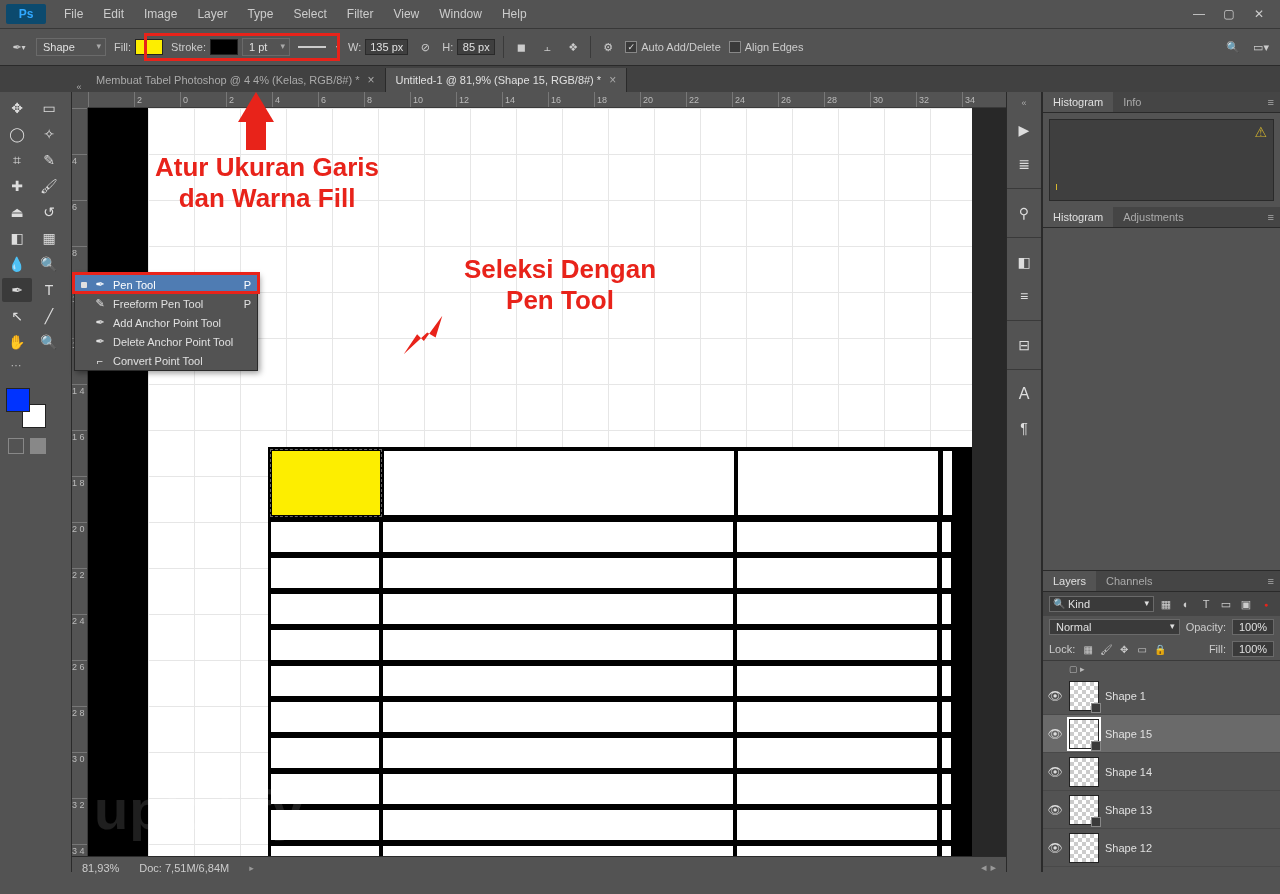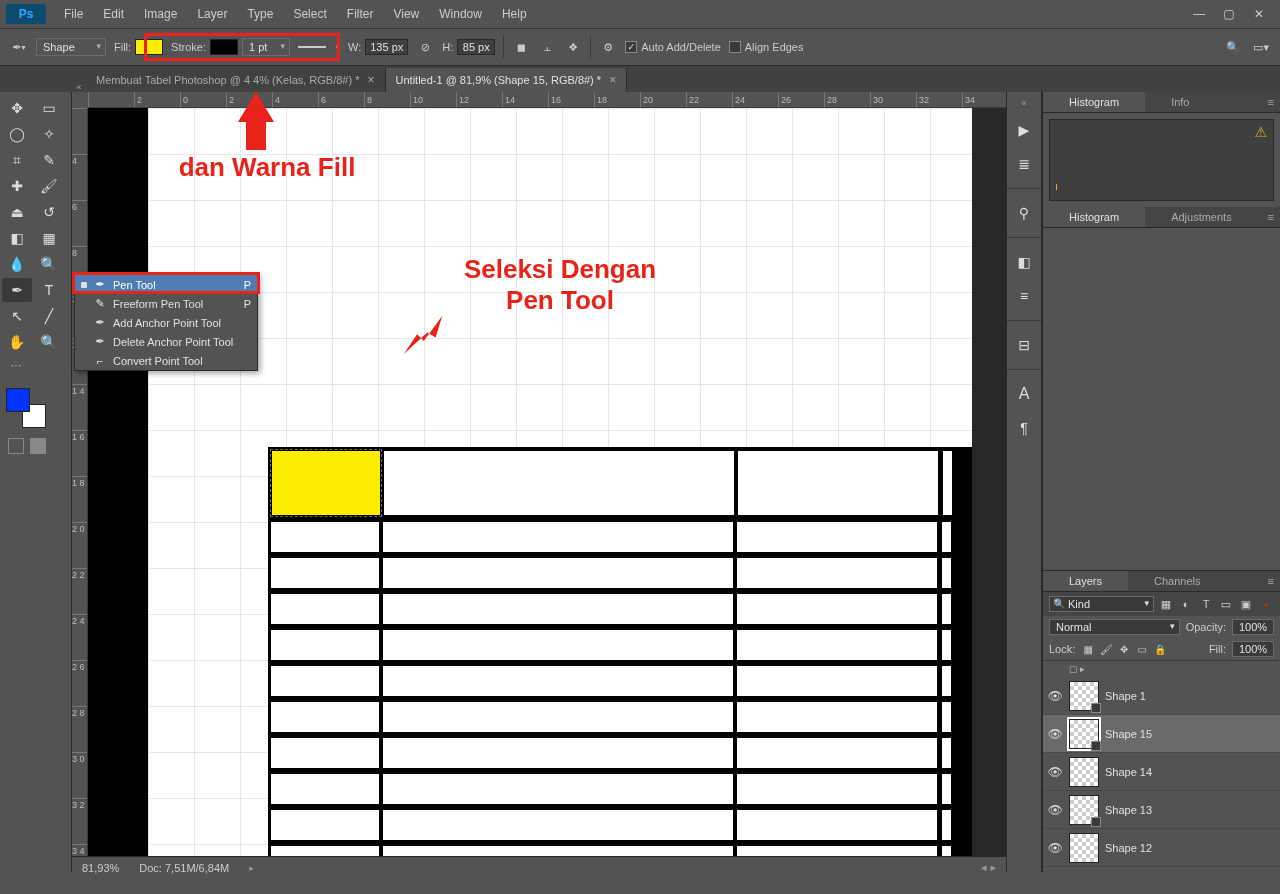--- a/index.html
+++ b/index.html
@@ -91,21 +91,21 @@
 
 .vstrip { width: 36px; background: #535353; border-left: 1px solid #2a2a2a; border-right: 1px solid #2a2a2a; display: flex; flex-direction: column; align-items: center; padding-top: 6px; gap: 10px; }
 .vstrip .vicon { width: 24px; height: 24px; display: flex; align-items: center; justify-content: center; color: #ddd; font-size: 14px; }
 .vstrip .vicon.play { font-size: 14px; }
 .vstrip .vsep { width: 100%; height: 1px; background: #3a3a3a; margin: 2px 0; }
 .small-x-v { font-size: 9px; color: #aaa; }
 
 
 .panels { width: 238px; background: #535353; display: flex; flex-direction: column; border-left: 1px solid #2a2a2a; }
 .panel-tabs { display: flex; background: #454545; border-bottom: 1px solid #2a2a2a; align-items: center; }
-.ptab { padding: 4px 26px; font-size: 11px; color: #aaa; }
+.ptab { padding: 4px 10px; font-size: 11px; color: #aaa; }
 .ptab.active { background: #535353; color: #e0e0e0; }
 .panel-menu { margin-left: auto; padding: 2px 6px; color: #aaa; font-size: 11px; }
 .histo-body { height: 82px; background: #3f3f3f; margin: 6px; border: 1px solid #2a2a2a; position: relative; }
 .histo-warn { position: absolute; top: 4px; right: 6px; color: #d6b62d; font-size: 14px; }
 .histo-line { position: absolute; bottom: 10px; left: 6px; width: 1px; height: 6px; background: #d6b62d; }
 .lib-body { flex: 1; }
 
 
 .layers-panel { border-top: 1px solid #2a2a2a; }
 .layers-toolbar { display: flex; align-items: center; padding: 4px 6px; gap: 4px; background: #454545; }
@@ -408,32 +408,34 @@
           <div class="tcell col-a h2"></div>
           <div class="tcell col-b h2"></div>
           <div class="tcell col-c h2"></div>
           <div class="tcell col-d h2"></div>
         </div>
 
     </div>
 
     <div class="arrow-up" style="top:0px; left:166px;"></div>
     <div class="annot" style="top:60px; left:80px; font-size:26px; text-align:center; width:230px;">
+      <div>Atur Ukuran Garis</div>
       <div>dan Warna Fill</div>
     </div>
     <div class="annot" style="top:162px; left:388px; font-size:26px; text-align:center; width:200px;">
       <div>Seleksi Dengan</div>
       <div>Pen Tool</div>
     </div>
     <div class="arrow-diag" style="top:222px; left:330px;">
       <svg viewBox="0 0 50 50">
           <polygon points="2,48 18,24 26,32 48,2 40,28 30,22" fill="#e8231a"></polygon>
         </svg>
     </div>
 
+    <div class="watermark">uplotify</div>
   </div>
 
   <div class="vstrip">
     <div class="small-x-v">«</div>
     <div class="vicon play">▶</div>
     <div class="vicon">≣</div>
     <div class="vsep"></div>
     <div class="vicon">⚲</div>
     <div class="vsep"></div>
     <div class="vicon">◧</div>

